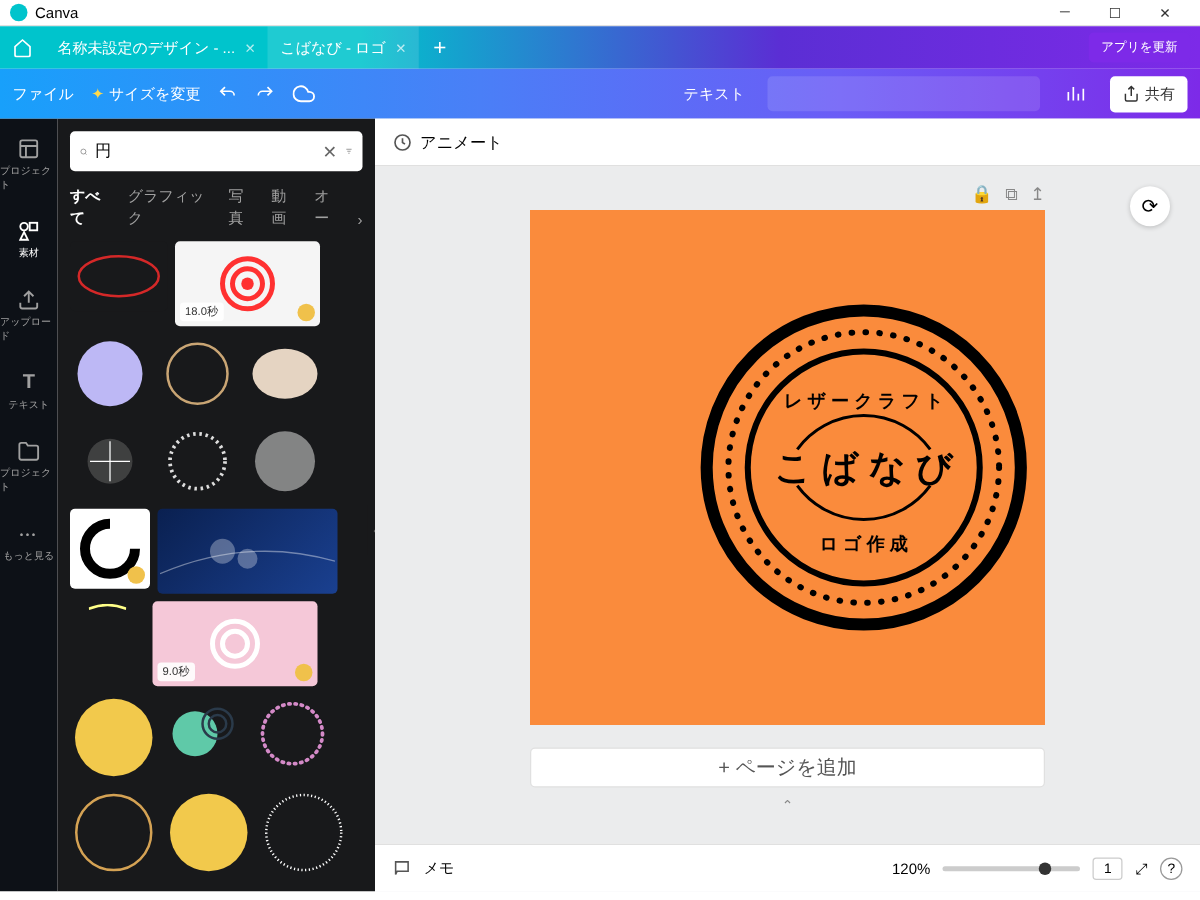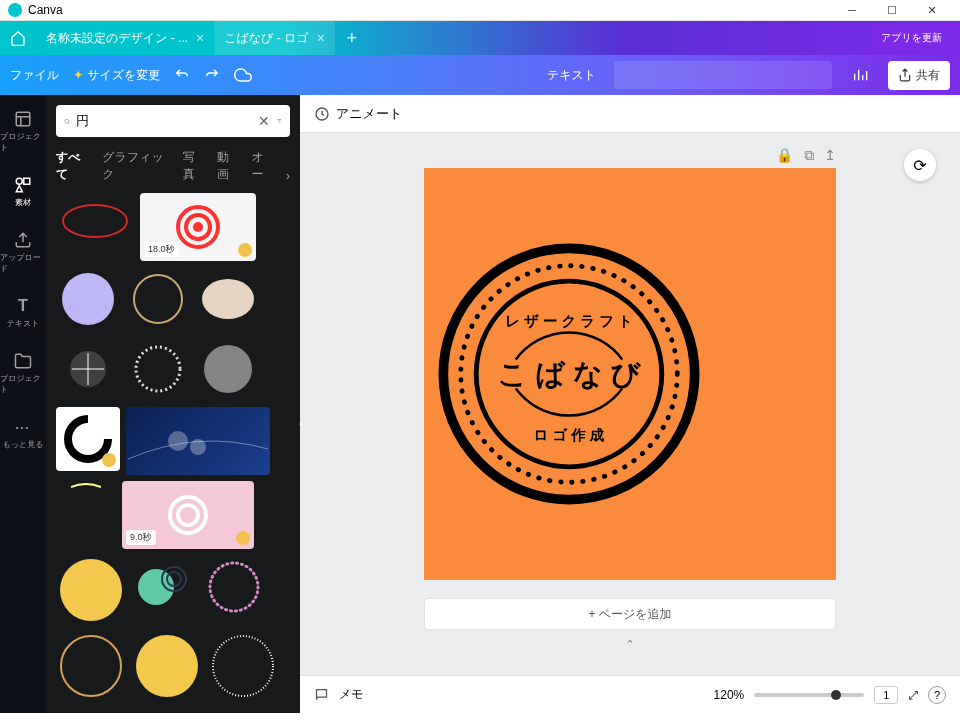--- a/index.html
+++ b/index.html
@@ -39,23 +39,23 @@
 .thumb{background:#2a2b2d;border-radius:4px;position:relative;display:flex;align-items:center;justify-content:center}
 .thumb-wide{width:132px;height:68px}
 .thumb-sq{width:64px;height:64px}
 .dur-badge{position:absolute;bottom:4px;left:4px;background:rgba(255,255,255,0.9);color:#333;font-size:9px;padding:1px 4px;border-radius:3px}
 .crown{position:absolute;bottom:4px;right:4px;width:14px;height:14px;background:#f0c14b;border-radius:50%}
 .canvas-area{flex:1;background:#ebeced;display:flex;flex-direction:column;position:relative}
 .canvas-top{height:38px;background:#fff;border-bottom:1px solid #e0e0e0;display:flex;align-items:center;padding:0 14px;font-size:13px;gap:6px}
 .canvas-body{flex:1;overflow:auto;display:flex;flex-direction:column;align-items:center;padding:14px 0 20px}
 .page-actions{width:412px;display:flex;justify-content:flex-end;gap:10px;margin-bottom:4px;color:#888;font-size:14px}
 .float-btn{position:absolute;top:54px;right:24px;width:32px;height:32px;background:#fff;border-radius:50%;box-shadow:0 1px 4px rgba(0,0,0,0.2);display:flex;align-items:center;justify-content:center;font-size:16px}
-.artboard{width:412px;height:412px;background:#fa8b3c;display:flex;align-items:center;justify-content:flex-start}
+.artboard{width:412px;height:412px;background:#fa8b3c;display:flex;align-items:center;justify-content:flex-end}
 .logo-svg{width:290px;height:290px}
-.add-page{width:412px;height:32px;margin-top:18px;background:#fff;border:1px solid #e0e0e0;border-radius:4px;display:flex;align-items:center;justify-content:center;font-size:12px;color:#555}
+.add-page{width:412px;height:32px;margin-top:18px;background:#fff;border:1px solid #e0e0e0;border-radius:4px;display:flex;align-items:center;justify-content:center;font-size:16px;color:#555}
 .page-ind{margin-top:8px;color:#888;font-size:11px}
 .canvas-bottom{height:38px;background:#fff;border-top:1px solid #e0e0e0;display:flex;align-items:center;padding:0 14px;font-size:12px;gap:10px}
 .bottom-spacer{flex:1}
 .zoom-slider{width:110px;height:4px;background:#ccc;border-radius:2px;position:relative}
 .zoom-thumb{position:absolute;width:10px;height:10px;background:#333;border-radius:50%;top:-3px;left:70%}
 .page-num-box{border:1px solid #ccc;padding:2px 8px;border-radius:3px;font-size:11px}
 .expand-handle{position:absolute;right:-6px;top:50%;width:12px;height:40px;background:#18191b;border-radius:0 6px 6px 0;display:flex;align-items:center;justify-content:center;color:#666;font-size:9px}
 svg{display:block}
 </style>
 </head>

